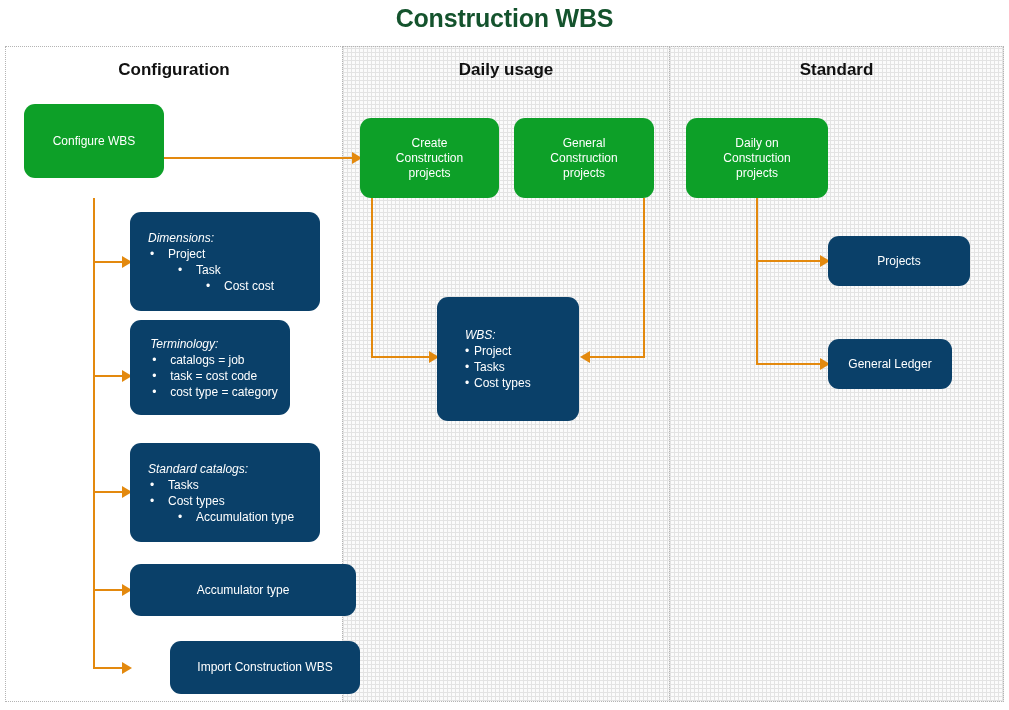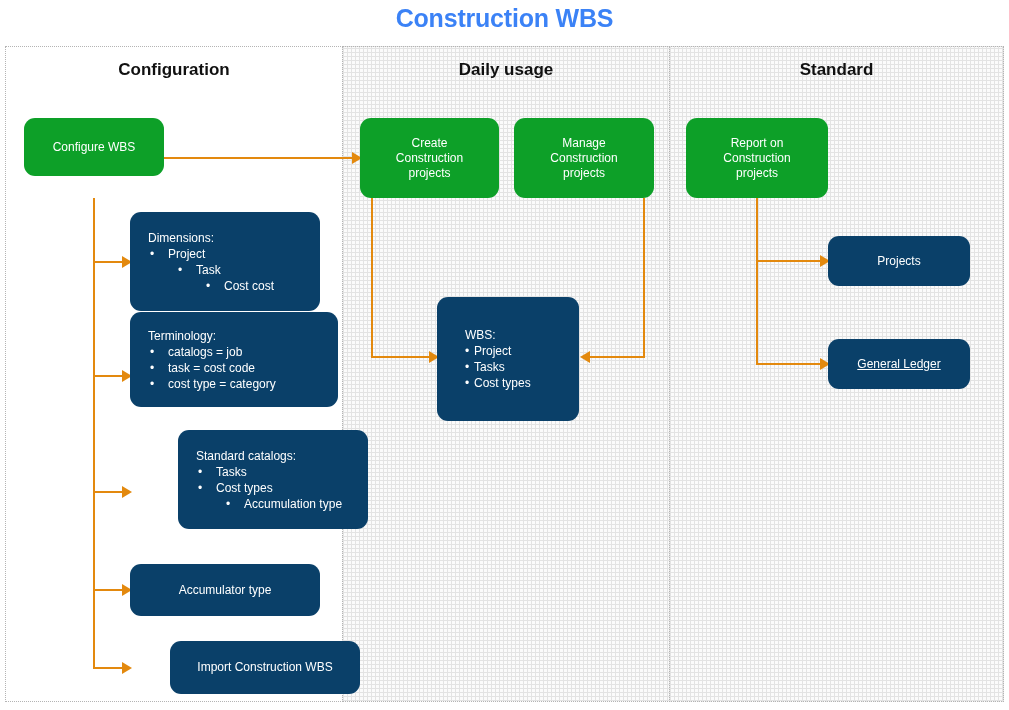--- a/index.html
+++ b/index.html
@@ -22,21 +22,21 @@
 
   
   .page-title {
     position: absolute;
     left: 0;
     top: 3px;
     width: 1009px;
     text-align: center;
     font-size: 25px;
     font-weight: bold;
-    color: #3b82f6;
+    color: #14532d;
     letter-spacing: -0.2px;
     line-height: 30px;
   }
 
   
   .panel {
     position: absolute;
     top: 46px;
     height: 656px;
     box-sizing: border-box;
@@ -89,21 +89,21 @@
     padding: 0 10px;
     white-space: pre-line;
   }
 
   
   .node-list {
     padding: 0 10px 0 18px;
     font-size: 12px;
     line-height: 16px;
   }
-  .node-list .hdr { display: block; }
+  .node-list .hdr { display: block; font-style: italic; }
   .node-list .li {
     display: block;
     position: relative;
   }
   .node-list .li .bullet {
     position: absolute;
     left: 0;
     top: 0;
   }
   .node-list .li .txt { display: inline-block; }
@@ -201,21 +201,21 @@
   <div class="arrowhead left" style="left:580px; top:351px;"></div>
 
   <div class="conn v" style="left:756px; top:198px; height:166px;"></div>
 
   <div class="conn h" style="left:756px; top:260px; width:68px;"></div>
   <div class="arrowhead right" style="left:820px; top:255px;"></div>
 
   <div class="conn h" style="left:756px; top:363px; width:68px;"></div>
   <div class="arrowhead right" style="left:820px; top:358px;"></div>
 
-  <div class="node green center-txt" style="left:24px; top:118px; width:140px; height:58px;">
+  <div class="node green center-txt" style="left:24px; top:104px; width:140px; height:74px;">
     <span class="node-label">Configure WBS</span>
   </div>
 
   <div class="node blue left-txt" style="left:130px; top:212px; width:190px; height:99px;">
     <div class="node-list">
       <span class="hdr">Dimensions:</span>
       <span class="li lvl1">
         <span class="bullet">•</span>
         <span class="txt">Project</span>
       </span>
@@ -223,72 +223,72 @@
         <span class="bullet">•</span>
         <span class="txt">Task</span>
       </span>
       <span class="li lvl3">
         <span class="bullet">•</span>
         <span class="txt">Cost cost</span>
       </span>
     </div>
   </div>
 
-  <div class="node blue left-txt" style="left:130px; top:312px; width:208px; height:95px;">
+  <div class="node blue left-txt" style="left:130px; top:320px; width:160px; height:95px;justify-content:center;">
     <div class="node-list">
       <span class="hdr">Terminology:</span>
       <span class="li lvl1">
         <span class="bullet">•</span>
         <span class="txt">catalogs = job</span>
       </span>
       <span class="li lvl1">
         <span class="bullet">•</span>
         <span class="txt">task = cost code</span>
       </span>
       <span class="li lvl1">
         <span class="bullet">•</span>
         <span class="txt">cost type = category</span>
       </span>
     </div>
   </div>
 
-  <div class="node blue left-txt" style="left:130px; top:430px; width:190px; height:99px;margin-left:48px;">
+  <div class="node blue left-txt" style="left:130px; top:443px; width:190px; height:99px;">
     <div class="node-list">
       <span class="hdr">Standard catalogs:</span>
       <span class="li lvl1">
         <span class="bullet">•</span>
         <span class="txt">Tasks</span>
       </span>
       <span class="li lvl1">
         <span class="bullet">•</span>
         <span class="txt">Cost types</span>
       </span>
       <span class="li lvl2">
         <span class="bullet">•</span>
         <span class="txt">Accumulation type</span>
       </span>
     </div>
   </div>
 
-  <div class="node blue center-txt" style="left:130px; top:564px; width:190px; height:52px;">
+  <div class="node blue center-txt" style="left:130px; top:564px; width:226px; height:52px;">
     <span class="node-label">Accumulator type</span>
   </div>
 
   <div class="node blue center-txt" style="left:130px; top:641px; width:190px; height:53px;margin-left:40px;">
     <span class="node-label">Import Construction WBS</span>
   </div>
 
   <div class="node green center-txt" style="left:360px; top:118px; width:139px; height:80px;justify-content:center;">
     <span class="node-label">Create
 Construction
 projects</span>
   </div>
 
   <div class="node green center-txt" style="left:514px; top:118px; width:140px; height:80px;">
-    <span class="node-label">Manage
+    <span class="node-label">General
 Construction
 projects</span>
   </div>
 
   <div class="node blue left-txt" style="left:437px; top:297px; width:142px; height:124px;">
     <div class="node-list tight">
       <span class="hdr">WBS:</span>
       <span class="li">
         <span class="bullet">•</span>
         <span class="txt">Project</span>
@@ -298,26 +298,26 @@
         <span class="txt">Tasks</span>
       </span>
       <span class="li">
         <span class="bullet">•</span>
         <span class="txt">Cost types</span>
       </span>
     </div>
   </div>
 
   <div class="node green center-txt" style="left:686px; top:118px; width:142px; height:80px;">
-    <span class="node-label">Report on
+    <span class="node-label">Daily on
 Construction
 projects</span>
   </div>
 
   <div class="node blue center-txt" style="left:828px; top:236px; width:142px; height:50px;">
     <span class="node-label">Projects</span>
   </div>
 
-  <div class="node blue center-txt" style="left:828px; top:339px; width:142px; height:50px;text-decoration:underline;">
+  <div class="node blue center-txt" style="left:828px; top:339px; width:124px; height:50px;">
     <span class="node-label">General Ledger</span>
   </div>
 
 </div>
 
 </body></html>

